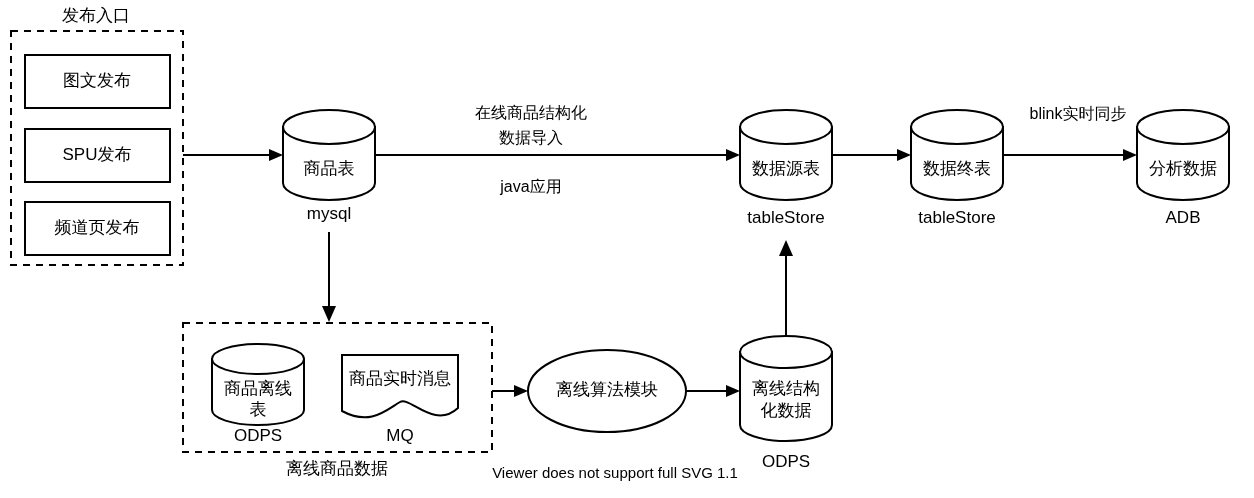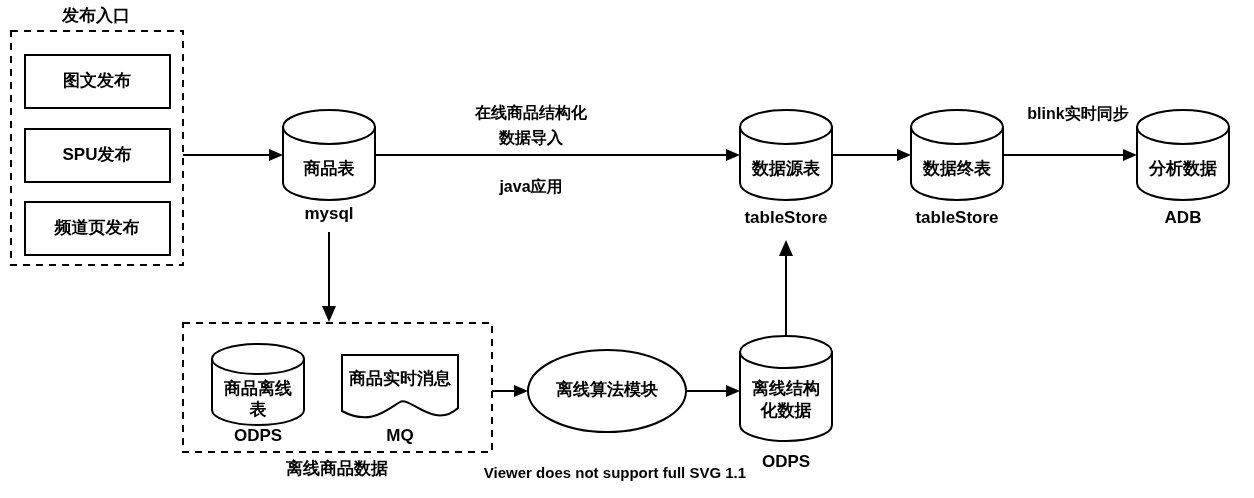--- a/index.html
+++ b/index.html
@@ -10,21 +10,20 @@
   body {
     width: 1254px;
     height: 498px;
     font-family: "Liberation Sans", sans-serif;
     overflow: hidden;
   }
   #diagram-root {
     position: relative;
     width: 1254px;
     height: 498px;
-    font-weight: bold;
   }
   svg#diagram-canvas {
     display: block;
     width: 1254px;
     height: 498px;
   }
   .shape-stroke {
     fill: #ffffff;
     stroke: #000000;
     stroke-width: 2;

